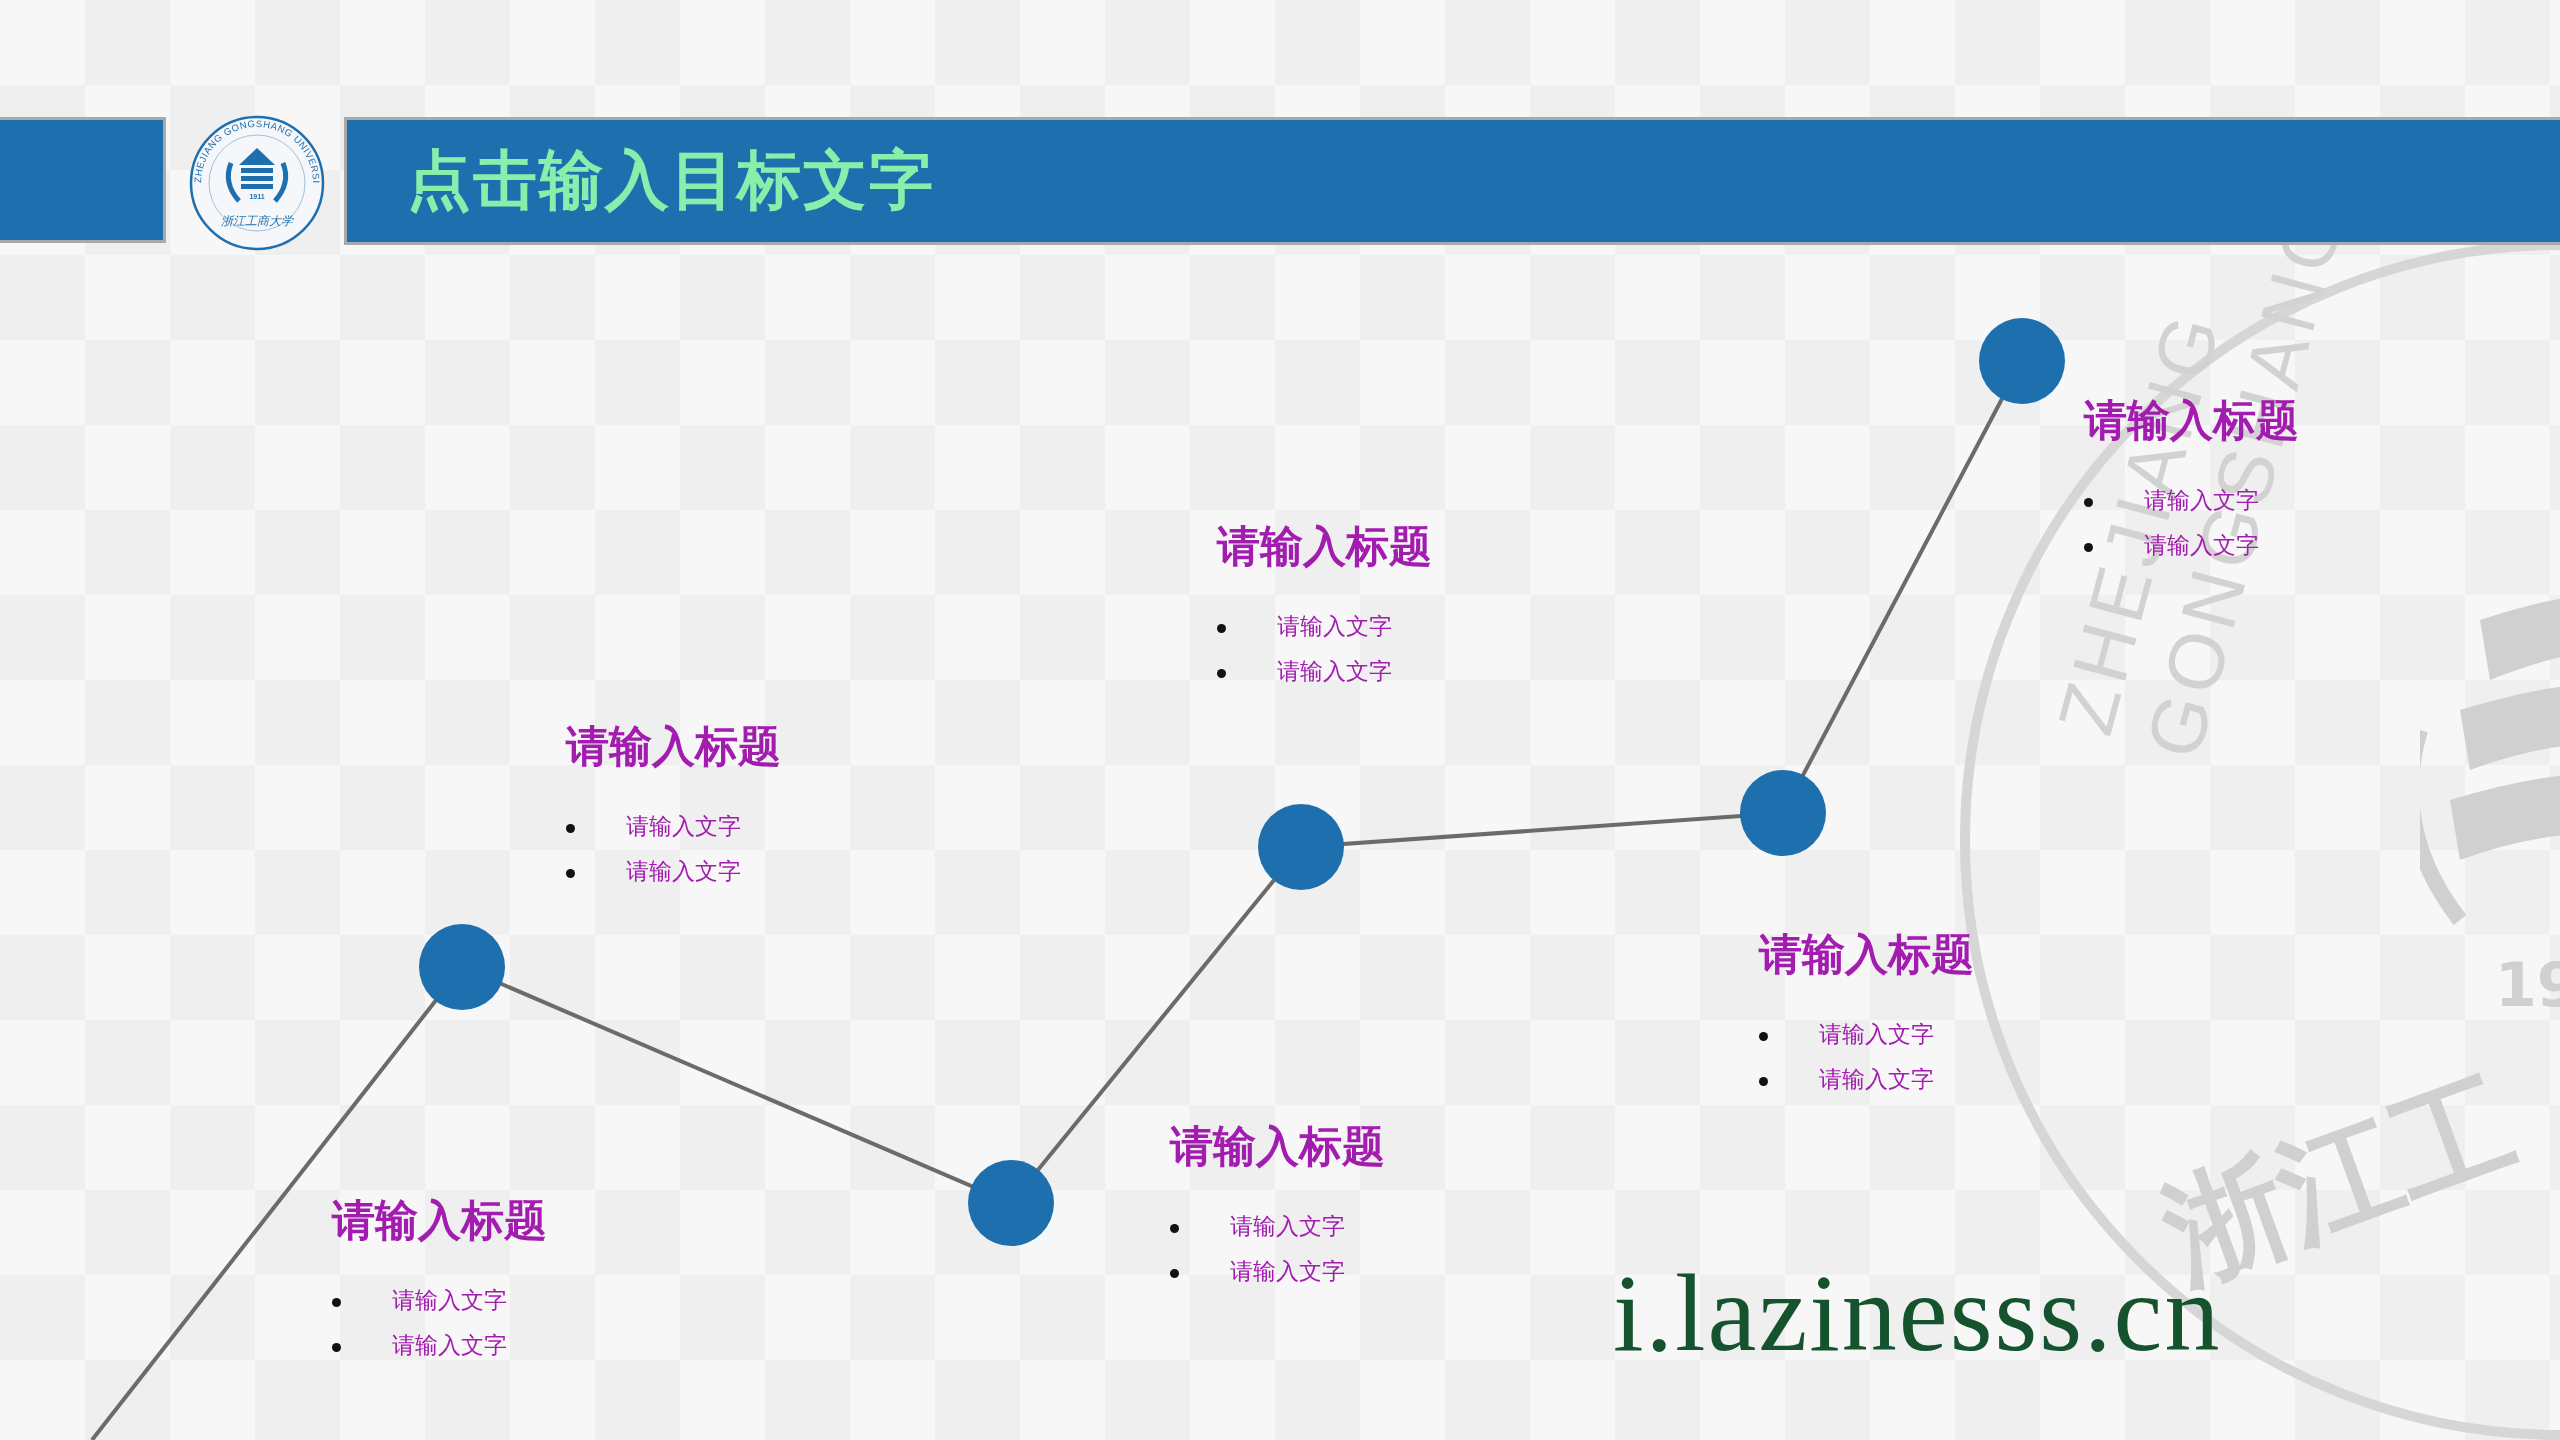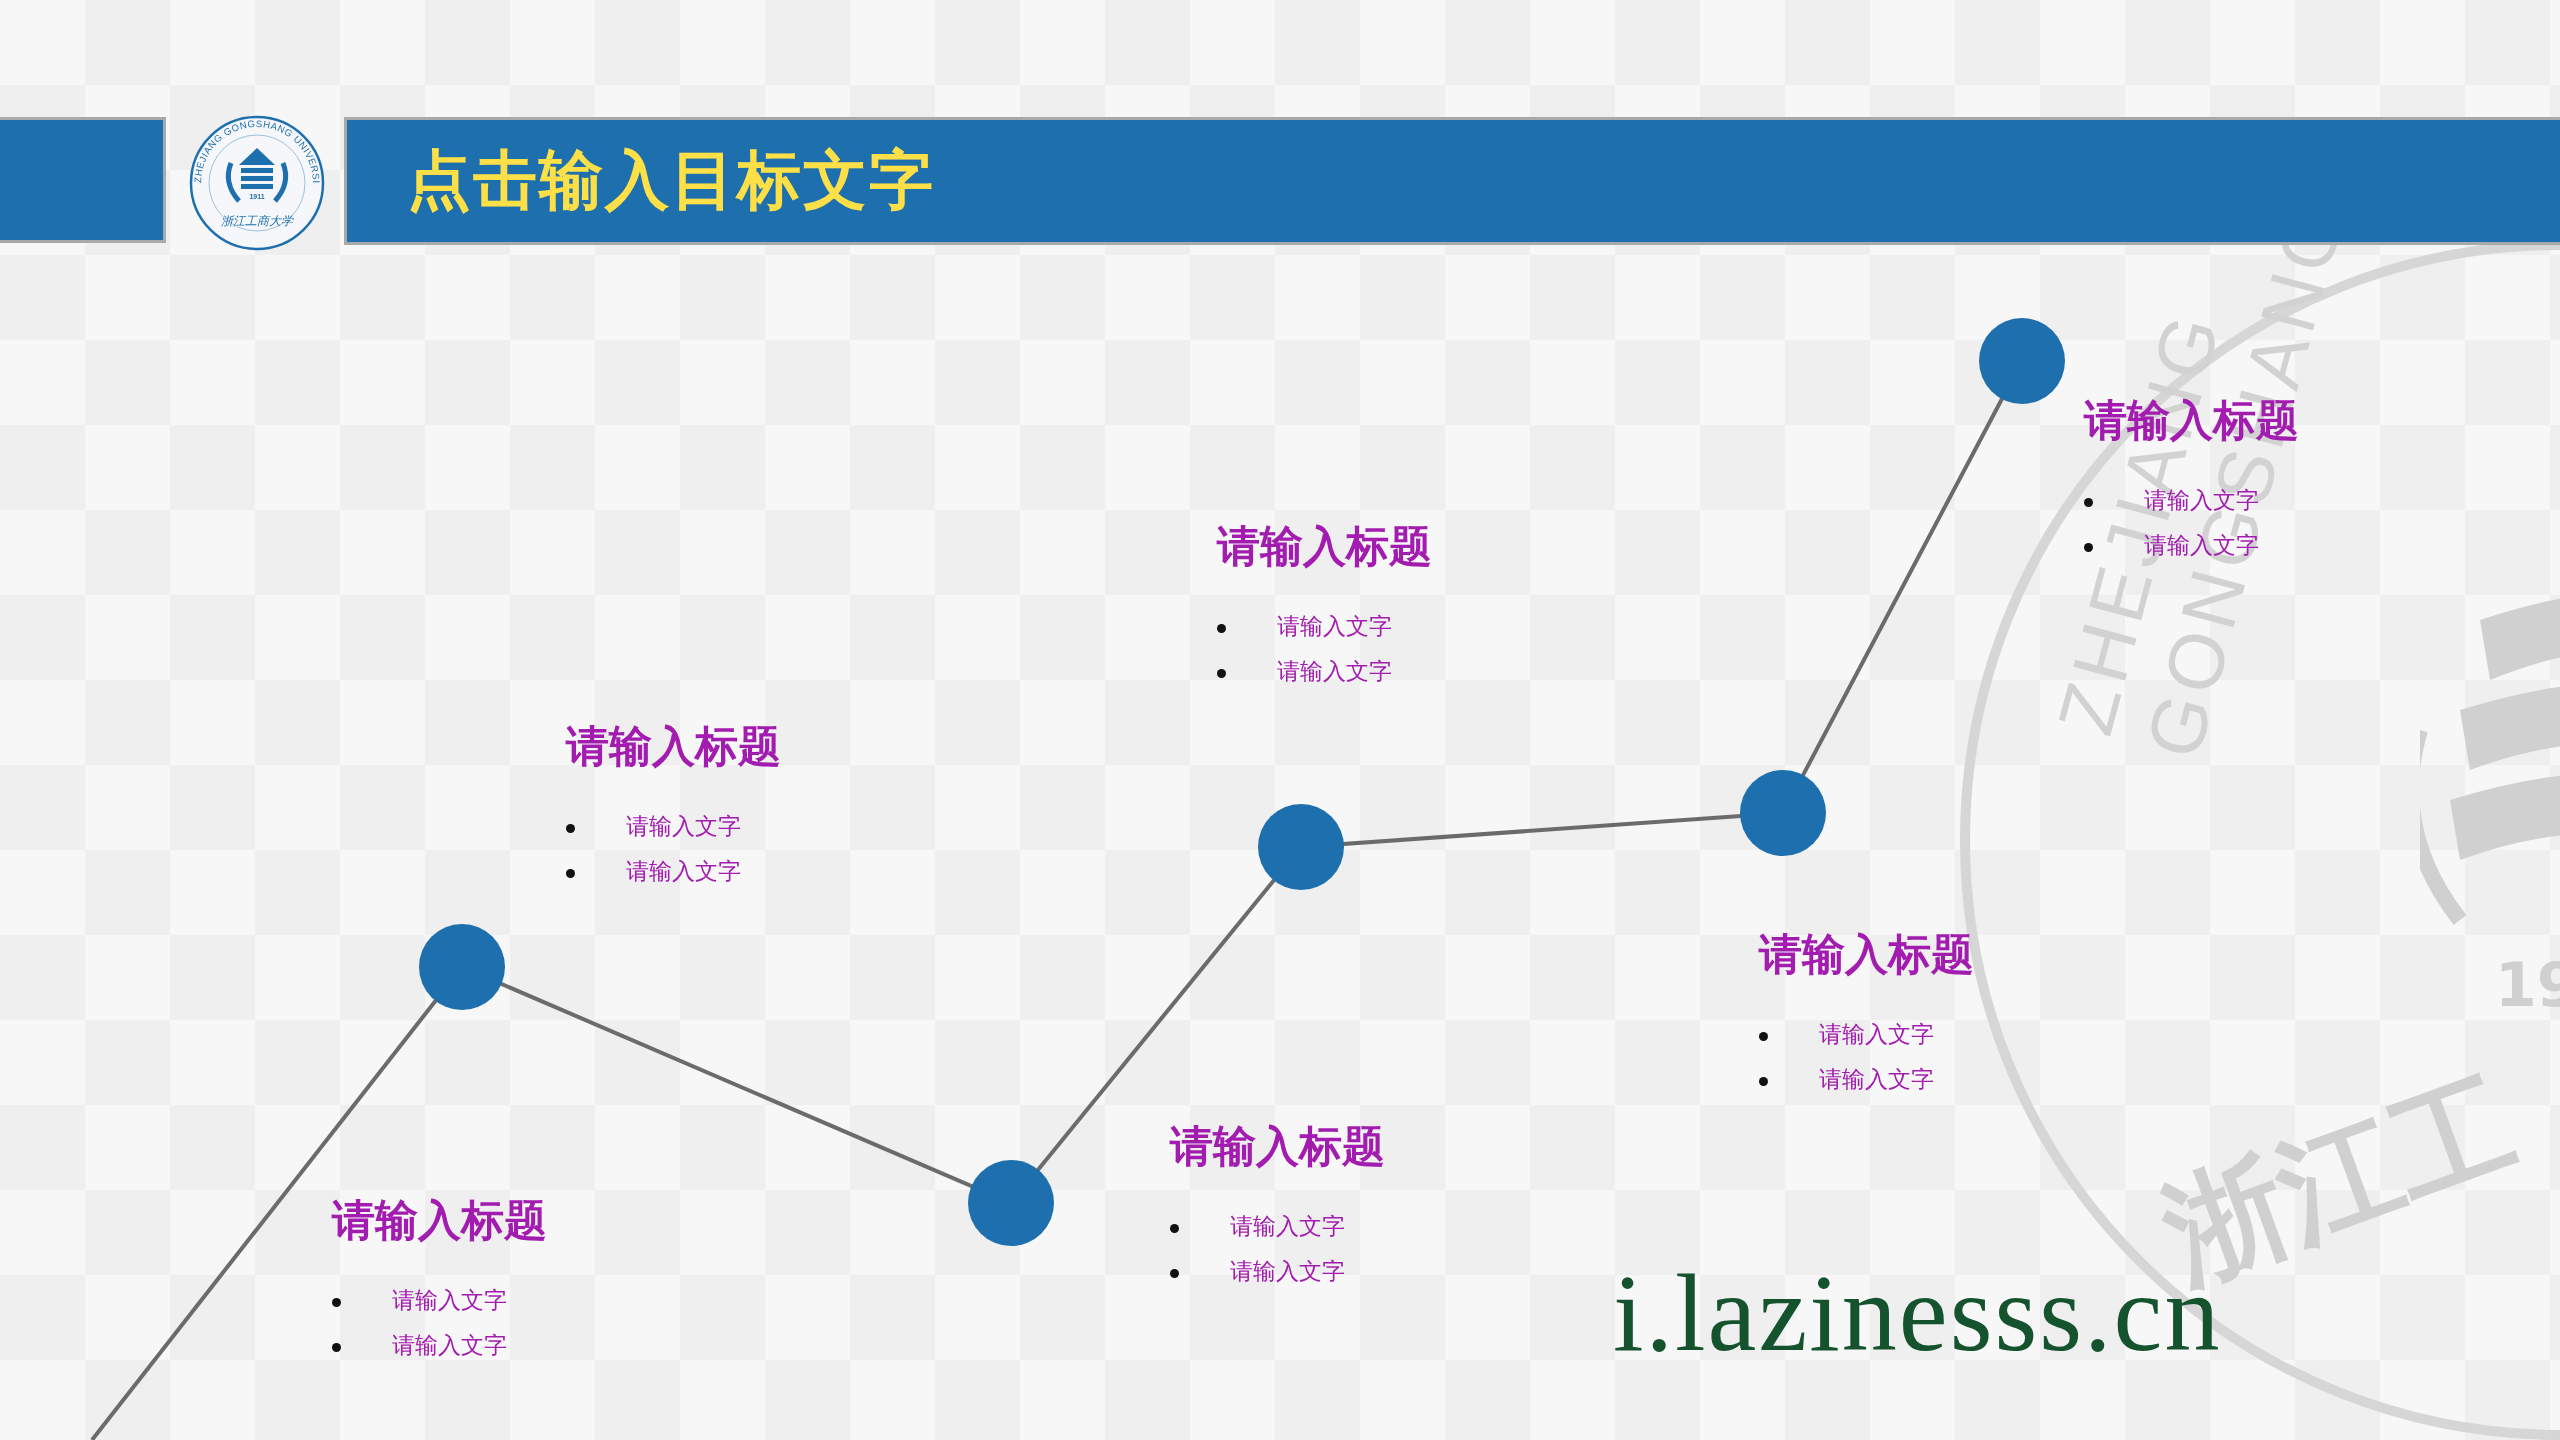--- a/index.html
+++ b/index.html
@@ -12,21 +12,21 @@
     background-size:auto, 170px 170px;}
   .watermark-seal{position:absolute;left:1960px;top:240px;width:1200px;height:1200px;border-radius:50%;
     border:10px solid #d6d6d6;box-sizing:border-box;}
   .seal-text{position:absolute;color:#d2d2d2;font-size:78px;font-family:"Liberation Sans",sans-serif;letter-spacing:6px;}
   .seal-mark{position:absolute;left:2420px;top:580px;width:240px;height:360px;}
   .wm-site{position:absolute;left:1605px;top:1250px;font-family:"Liberation Serif",serif;font-size:110px;color:#14532d;letter-spacing:2px;margin-left:8px;}
   .wm-year{position:absolute;left:2495px;top:950px;color:#d0d0d0;font-size:60px;font-weight:bold;}
   .wm-cal{position:absolute;color:#d0d0d0;font-size:120px;font-weight:bold;font-family:"DejaVu Serif",serif;}
   .header-left{position:absolute;left:0;top:117px;width:166px;height:126px;background:#1e6fae;border:3px solid #a9a9a9;border-left:none;box-sizing:border-box;}
   .header-bar{position:absolute;left:344px;top:117px;width:2230px;height:128px;background:#1e6fae;border:3px solid #a9a9a9;box-sizing:border-box;}
-  .header-title{position:absolute;left:60px;top:18px;color:#fde047;font-size:64px;font-weight:bold;letter-spacing:2px;line-height:84px;}
+  .header-title{position:absolute;left:60px;top:18px;color:#86efac;font-size:64px;font-weight:bold;letter-spacing:2px;line-height:84px;}
   .logo{position:absolute;left:187px;top:113px;width:140px;height:140px;}
   .path{position:absolute;left:0;top:0;}
   .card{position:absolute;color:#a21caf;}
   .card-title{font-size:43px;font-weight:bold;white-space:nowrap;}
   .card-list{list-style:none;margin:28px 0 0 0;padding:0;}
   .card-list li{font-size:23px;line-height:45px;white-space:nowrap;position:relative;padding-left:60px;}
   .card-list li::before{content:"";position:absolute;left:0;top:20px;width:9px;height:9px;border-radius:50%;background:#111;}
 </style>
 </head>
 <body>

